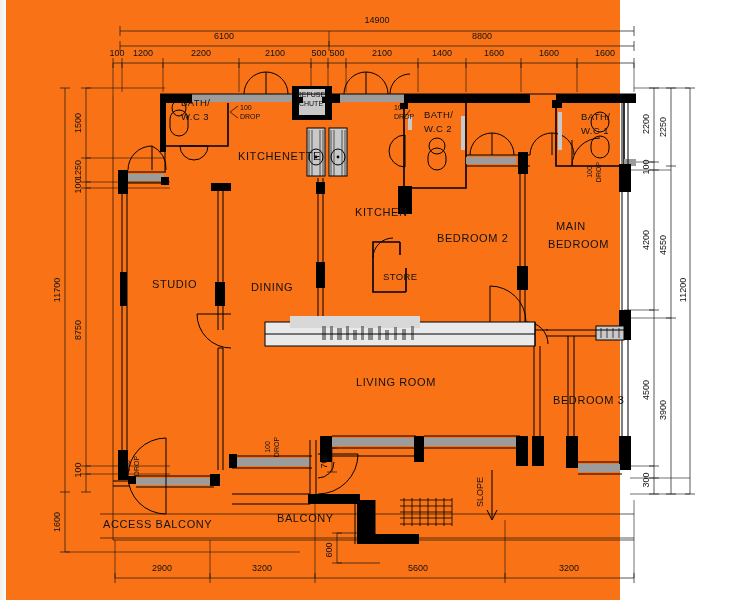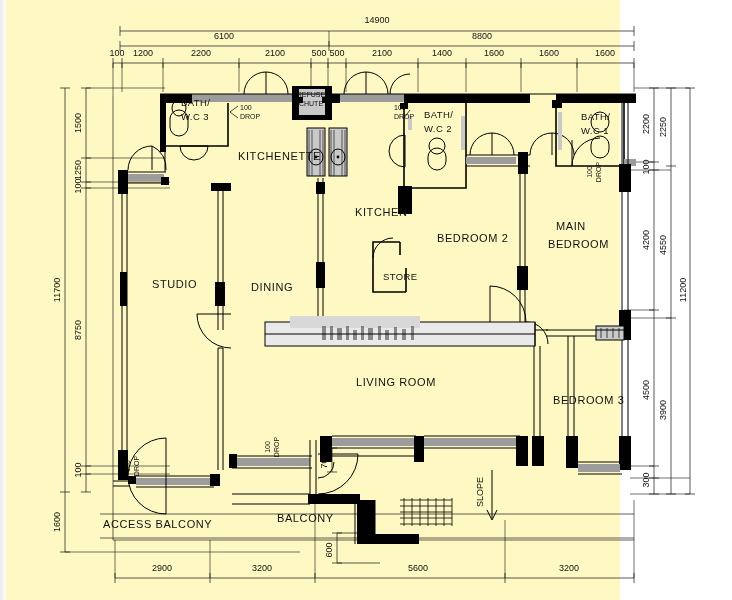--- a/index.html
+++ b/index.html
@@ -1,18 +1,18 @@
 <!DOCTYPE html>
 <html><head>
 <meta charset="utf-8">
 <style>
   html,body{margin:0;padding:0;background:#ffffff;}
   body{width:732px;height:600px;overflow:hidden;
        font-family:"Liberation Sans","DejaVu Sans",sans-serif;}
-  #plan-wrap{position:relative;width:620px;height:600px;background:#fef9c3;text-decoration:underline;}
+  #plan-wrap{position:relative;width:620px;height:600px;background:#f97316;text-decoration:underline;}
   #edge-left{position:absolute;left:0;top:0;width:6px;height:600px;
              background:linear-gradient(to right,#ededed,#fbfbfb);}
   svg{display:block;}
   .rm{font-size:11px;fill:#111;letter-spacing:.6px;}
   .rm-s{font-size:9.5px;fill:#111;letter-spacing:.4px;}
   .dim{font-size:9px;fill:#111;}
   .dimv{font-size:9px;fill:#111;}
   .tiny{font-size:7px;fill:#111;}
   .dline{stroke:#111;stroke-width:.7;fill:none;}
   .wall{fill:#000;}

